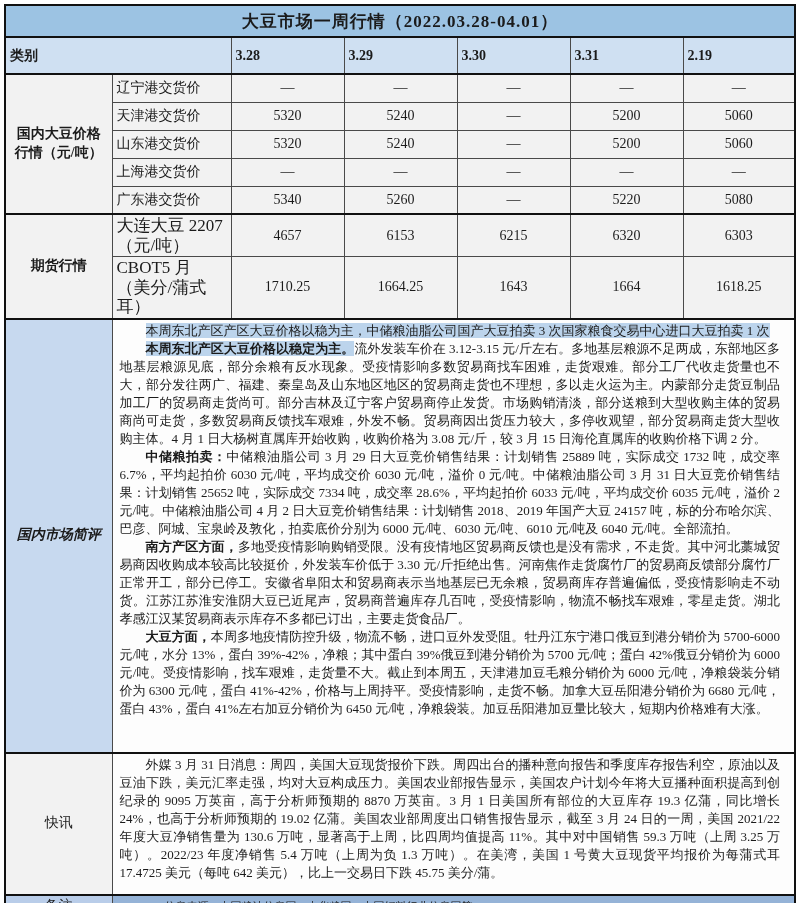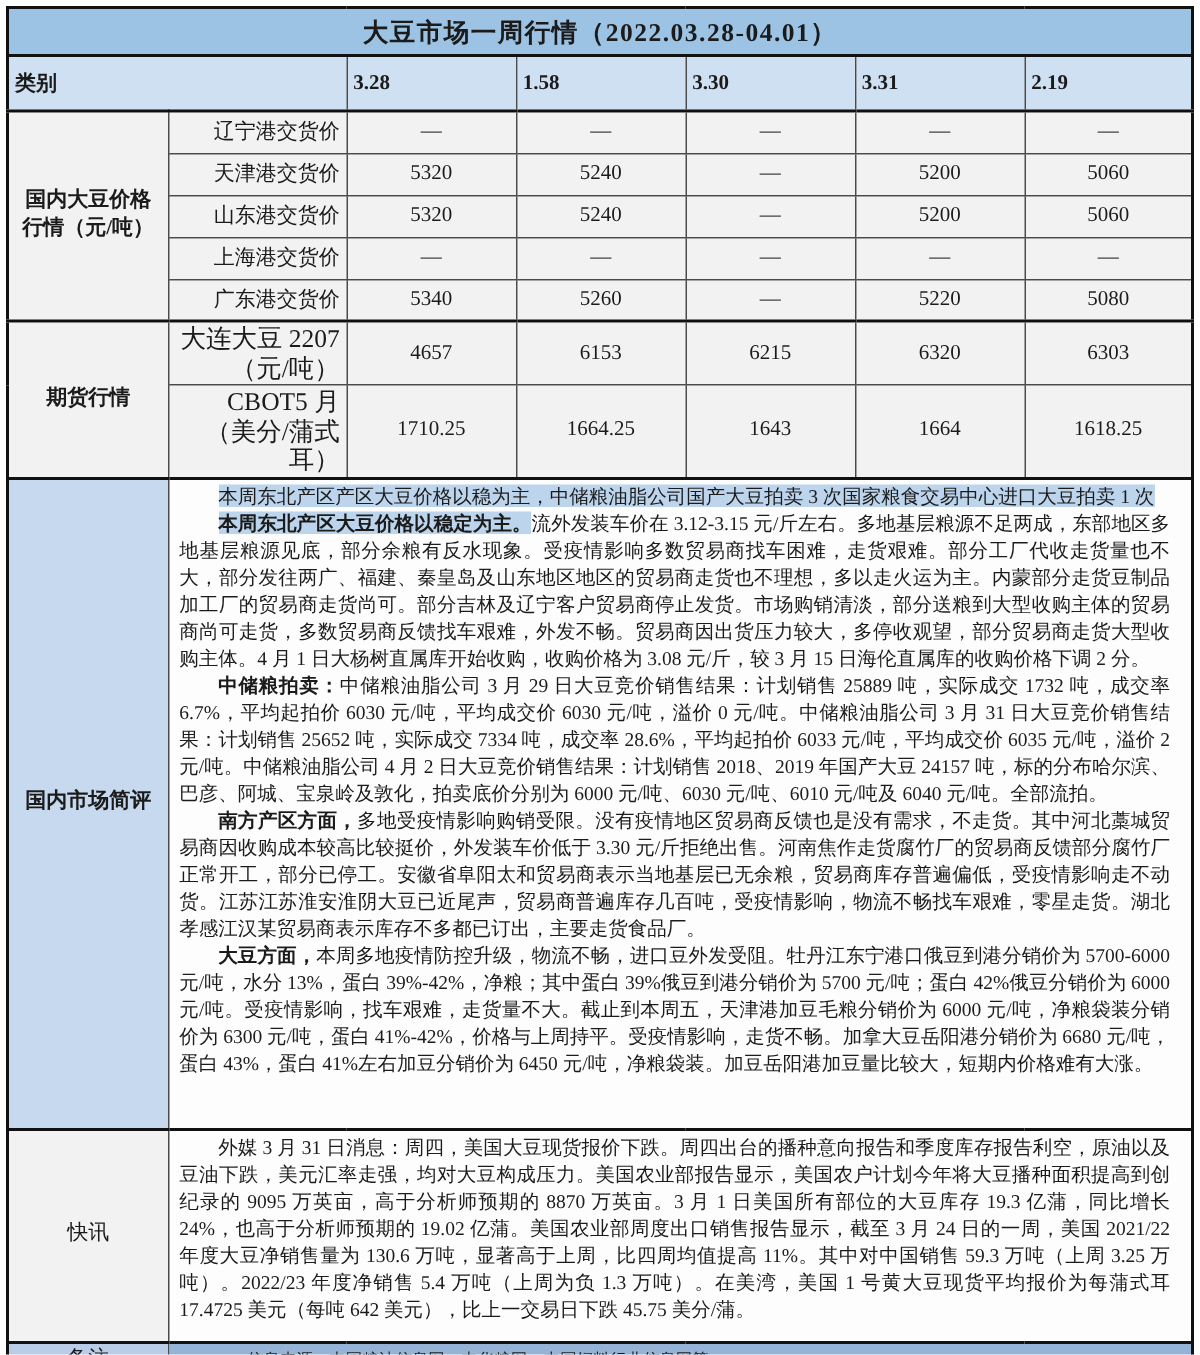--- a/index.html
+++ b/index.html
@@ -46,21 +46,21 @@
     font-weight:bold;height:37px;
     border-bottom:2px solid var(--heavy);
   }
   .sec-cell{
     background:var(--cell-bg);
     text-align:center;font-weight:bold;line-height:1.35;
   }
   .sec-cell.blue{background:var(--section-blue);}
   .sec-cell.plain{font-weight:normal;}
   .label-cell{
-    background:var(--cell-bg);text-align:right;height:28px;margin-left:30px;
+    background:var(--cell-bg);text-align:left;height:28px;margin-left:30px;
   }
   .label-cell .sub{display:block;font-size:17px;line-height:1.15;}
   .val-cell{
     background:var(--cell-bg);text-align:center;height:28px;
   }
   .fut-row td{height:32px;}
   .body-cell{
     background:var(--body-bg);
     text-align:justify;
     font-size:13px;line-height:18px;
@@ -95,21 +95,21 @@
   </colgroup>
 
   <tbody>
         <tr>
     <td class="title-cell" colspan="7">大豆市场一周行情（2022.03.28-04.01）</td>
   </tr>
 
   <tr>
     <td class="head-cell" colspan="2">类别</td>
     <td class="head-cell">3.28</td>
-    <td class="head-cell">1.58</td>
+    <td class="head-cell">3.29</td>
     <td class="head-cell">3.30</td>
     <td class="head-cell">3.31</td>
     <td class="head-cell">2.19</td>
   </tr>
 
   <tr>
     <td class="sec-cell" rowspan="5">国内大豆价格行情（元/吨）</td>
     <td class="label-cell">辽宁港交货价</td>
     <td class="val-cell">—</td>
     <td class="val-cell">—</td>
@@ -168,21 +168,21 @@
       <span class="sub">（美分/蒲式耳）</span>
     </td>
     <td class="val-cell">1710.25</td>
     <td class="val-cell">1664.25</td>
     <td class="val-cell">1643</td>
     <td class="val-cell">1664</td>
     <td class="val-cell">1618.25</td>
   </tr>
 
   <tr class="heavy-top">
-    <td class="sec-cell blue" style="height:434px;">国内市场简评</td>
+    <td class="sec-cell blue" style="height:434px;font-style:italic;">国内市场简评</td>
     <td class="body-cell" colspan="6">
       <p>
         <span class="seg-hl">本周东北产区产区大豆价格以稳为主，中储粮油脂公司国产大豆拍卖 3 次国家粮食交易中心进口大豆拍卖 1 次</span>
       </p>
       <p>
         <span class="seg-bold seg-hl">本周东北产区大豆价格以稳定为主。</span><span>流外发装车价在 3.12-3.15 元/斤左右。多地基层粮源不足两成，东部地区多地基层粮源见底，部分余粮有反水现象。受疫情影响多数贸易商找车困难，走货艰难。部分工厂代收走货量也不大，部分发往两广、福建、秦皇岛及山东地区地区的贸易商走货也不理想，多以走火运为主。内蒙部分走货豆制品加工厂的贸易商走货尚可。部分吉林及辽宁客户贸易商停止发货。市场购销清淡，部分送粮到大型收购主体的贸易商尚可走货，多数贸易商反馈找车艰难，外发不畅。贸易商因出货压力较大，多停收观望，部分贸易商走货大型收购主体。4 月 1 日大杨树直属库开始收购，收购价格为 3.08 元/斤，较 3 月 15 日海伦直属库的收购价格下调 2 分。</span>
       </p>
       <p>
         <span class="seg-bold">中储粮拍卖：</span><span>中储粮油脂公司 3 月 29 日大豆竞价销售结果：计划销售 25889 吨，实际成交 1732 吨，成交率 6.7%，平均起拍价 6030 元/吨，平均成交价 6030 元/吨，溢价 0 元/吨。中储粮油脂公司 3 月 31 日大豆竞价销售结果：计划销售 25652 吨，实际成交 7334 吨，成交率 28.6%，平均起拍价 6033 元/吨，平均成交价 6035 元/吨，溢价 2 元/吨。中储粮油脂公司 4 月 2 日大豆竞价销售结果：计划销售 2018、2019 年国产大豆 24157 吨，标的分布哈尔滨、巴彦、阿城、宝泉岭及敦化，拍卖底价分别为 6000 元/吨、6030 元/吨、6010 元/吨及 6040 元/吨。全部流拍。</span>
       </p>

